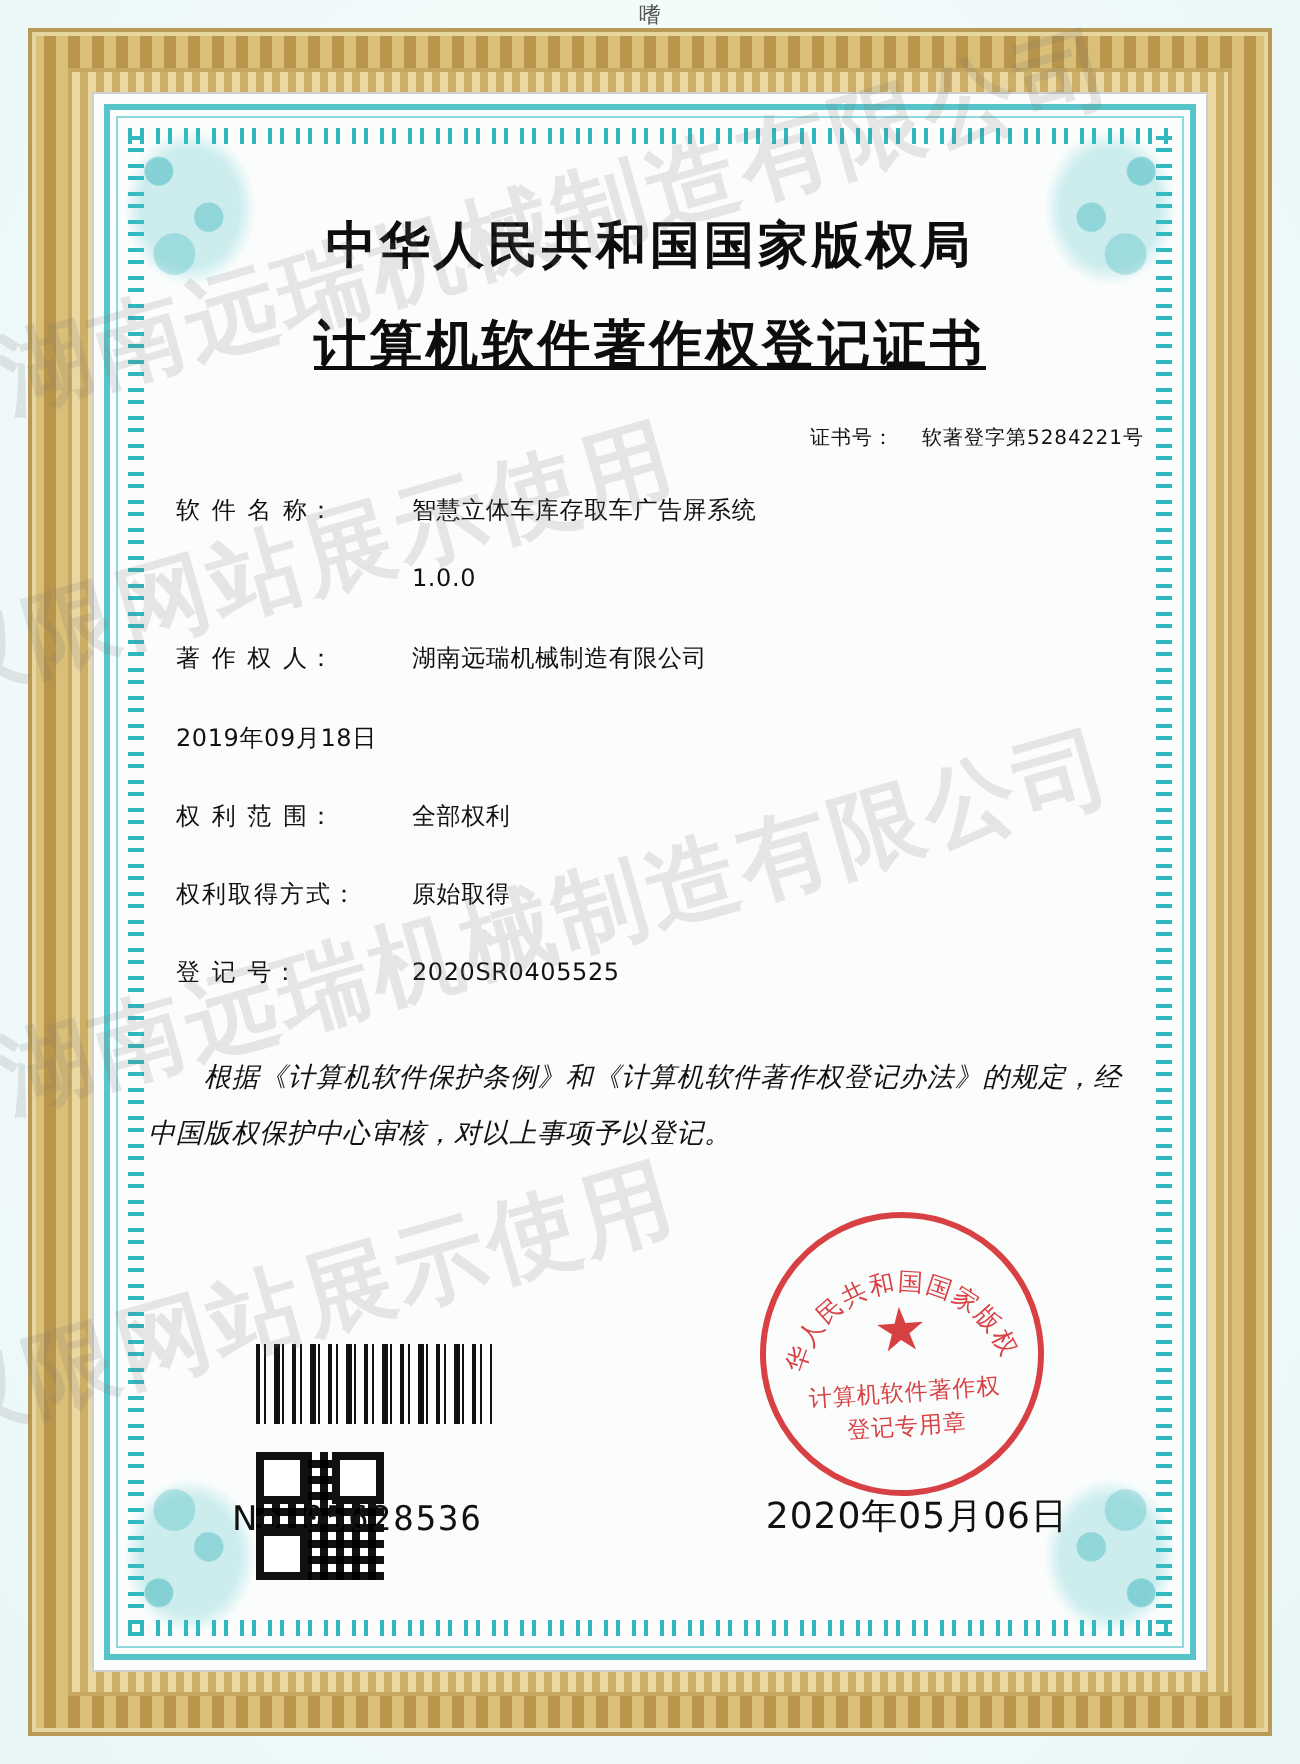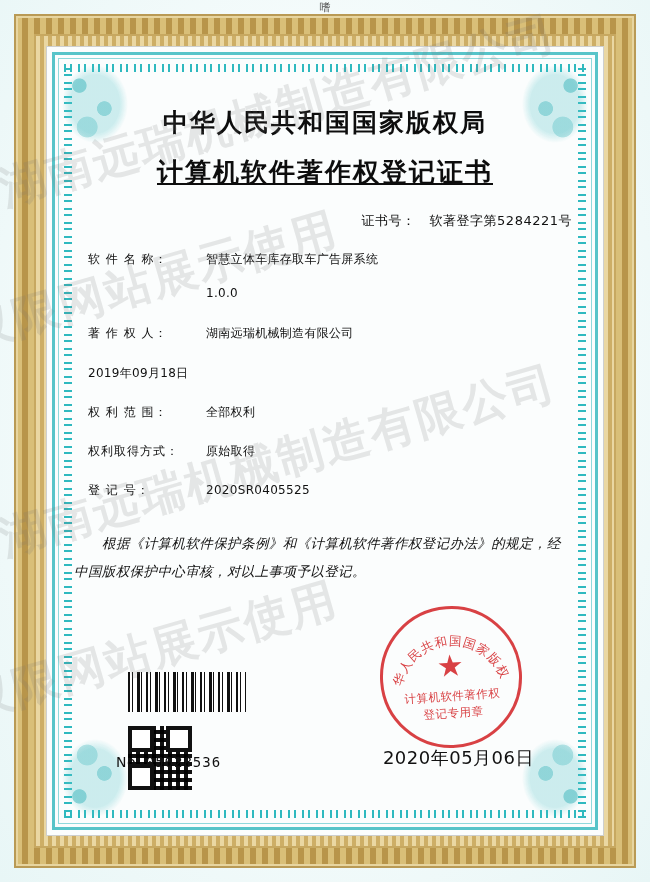--- a/index.html
+++ b/index.html
@@ -84,21 +84,21 @@
     font-size:26px;
     letter-spacing:2px;
     font-weight:700;
     margin-top:16px;
     color:#0d0d0d;
     font-family:"DejaVu Sans","Liberation Serif",serif;
     text-decoration:underline;
   }
   .certno{
     text-align:right;
-    font-size:13px;
+    font-size:10px;
     margin-top:22px;
     padding-right:8px;
     color:#111;
     letter-spacing:.5px;
   }
   .certno .lbl{margin-right:14px;}
   .rows{margin-top:20px;padding-left:18px;}
   .row{
     display:flex;
     align-items:flex-start;
@@ -150,21 +150,21 @@
   }
   .qr:before,.qr:after{
     content:"";position:absolute;width:18px;height:18px;
     border:4px solid #111;background:#fff;
   }
   .qr:before{left:0;top:0;}
   .qr:after{right:0;top:0;}
   .qr-b{position:absolute;left:0;bottom:0;width:18px;height:18px;border:4px solid #111;background:#fff;}
   .nonum{
     position:absolute;left:46px;bottom:40px;
-    font-size:14px;color:#111;letter-spacing:.5px;
+    font-size:17px;color:#111;letter-spacing:.5px;
   }
   .nonum .digits{font-family:"DejaVu Sans Mono","Liberation Mono",monospace;letter-spacing:1px;}
   .date{
     position:absolute;right:46px;bottom:40px;
     font-size:18px;color:#111;letter-spacing:.5px;
   }
   
   .seal{
     position:absolute;right:58px;bottom:62px;
     width:136px;height:136px;

